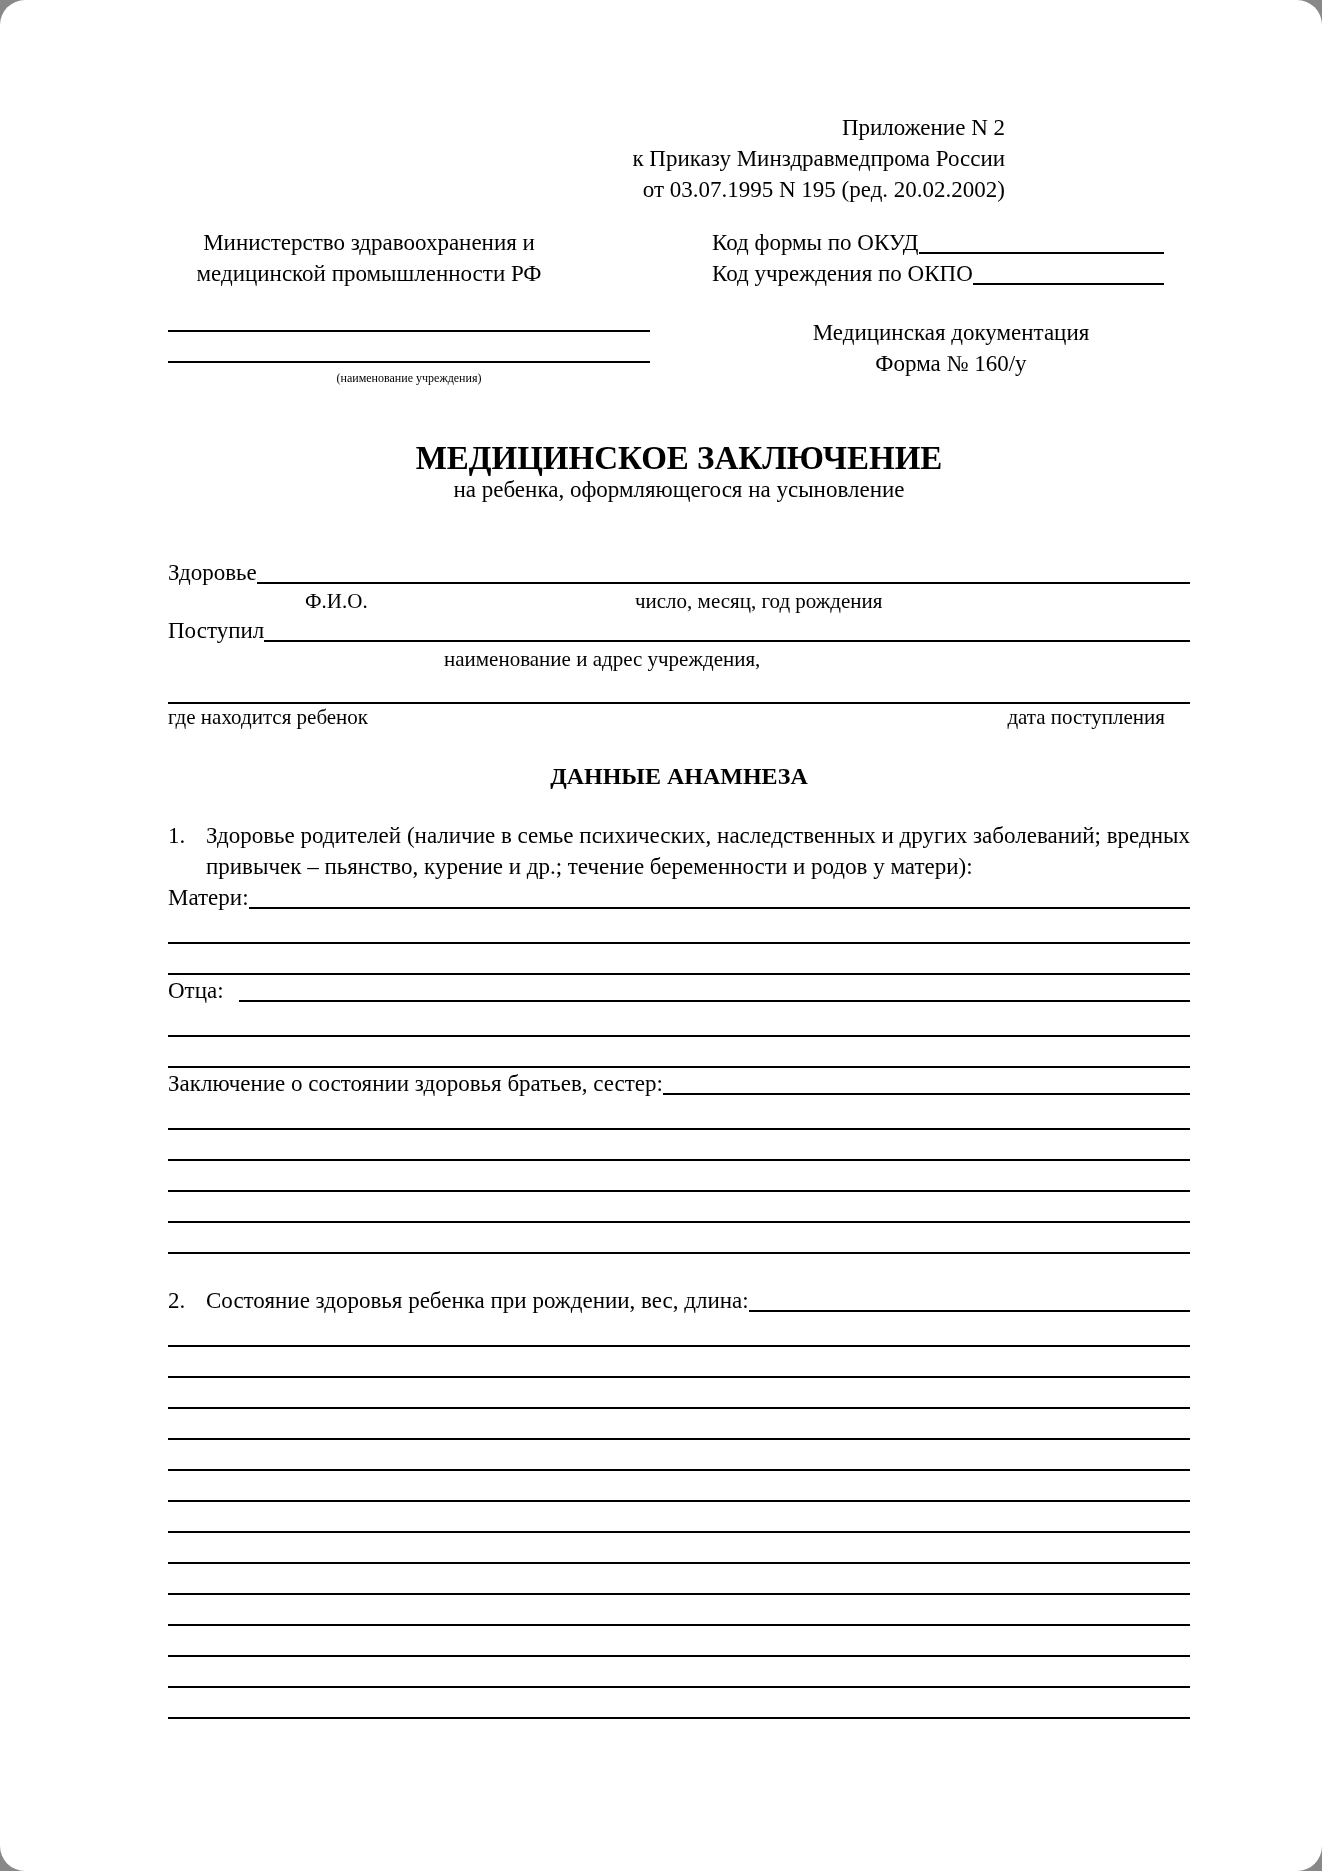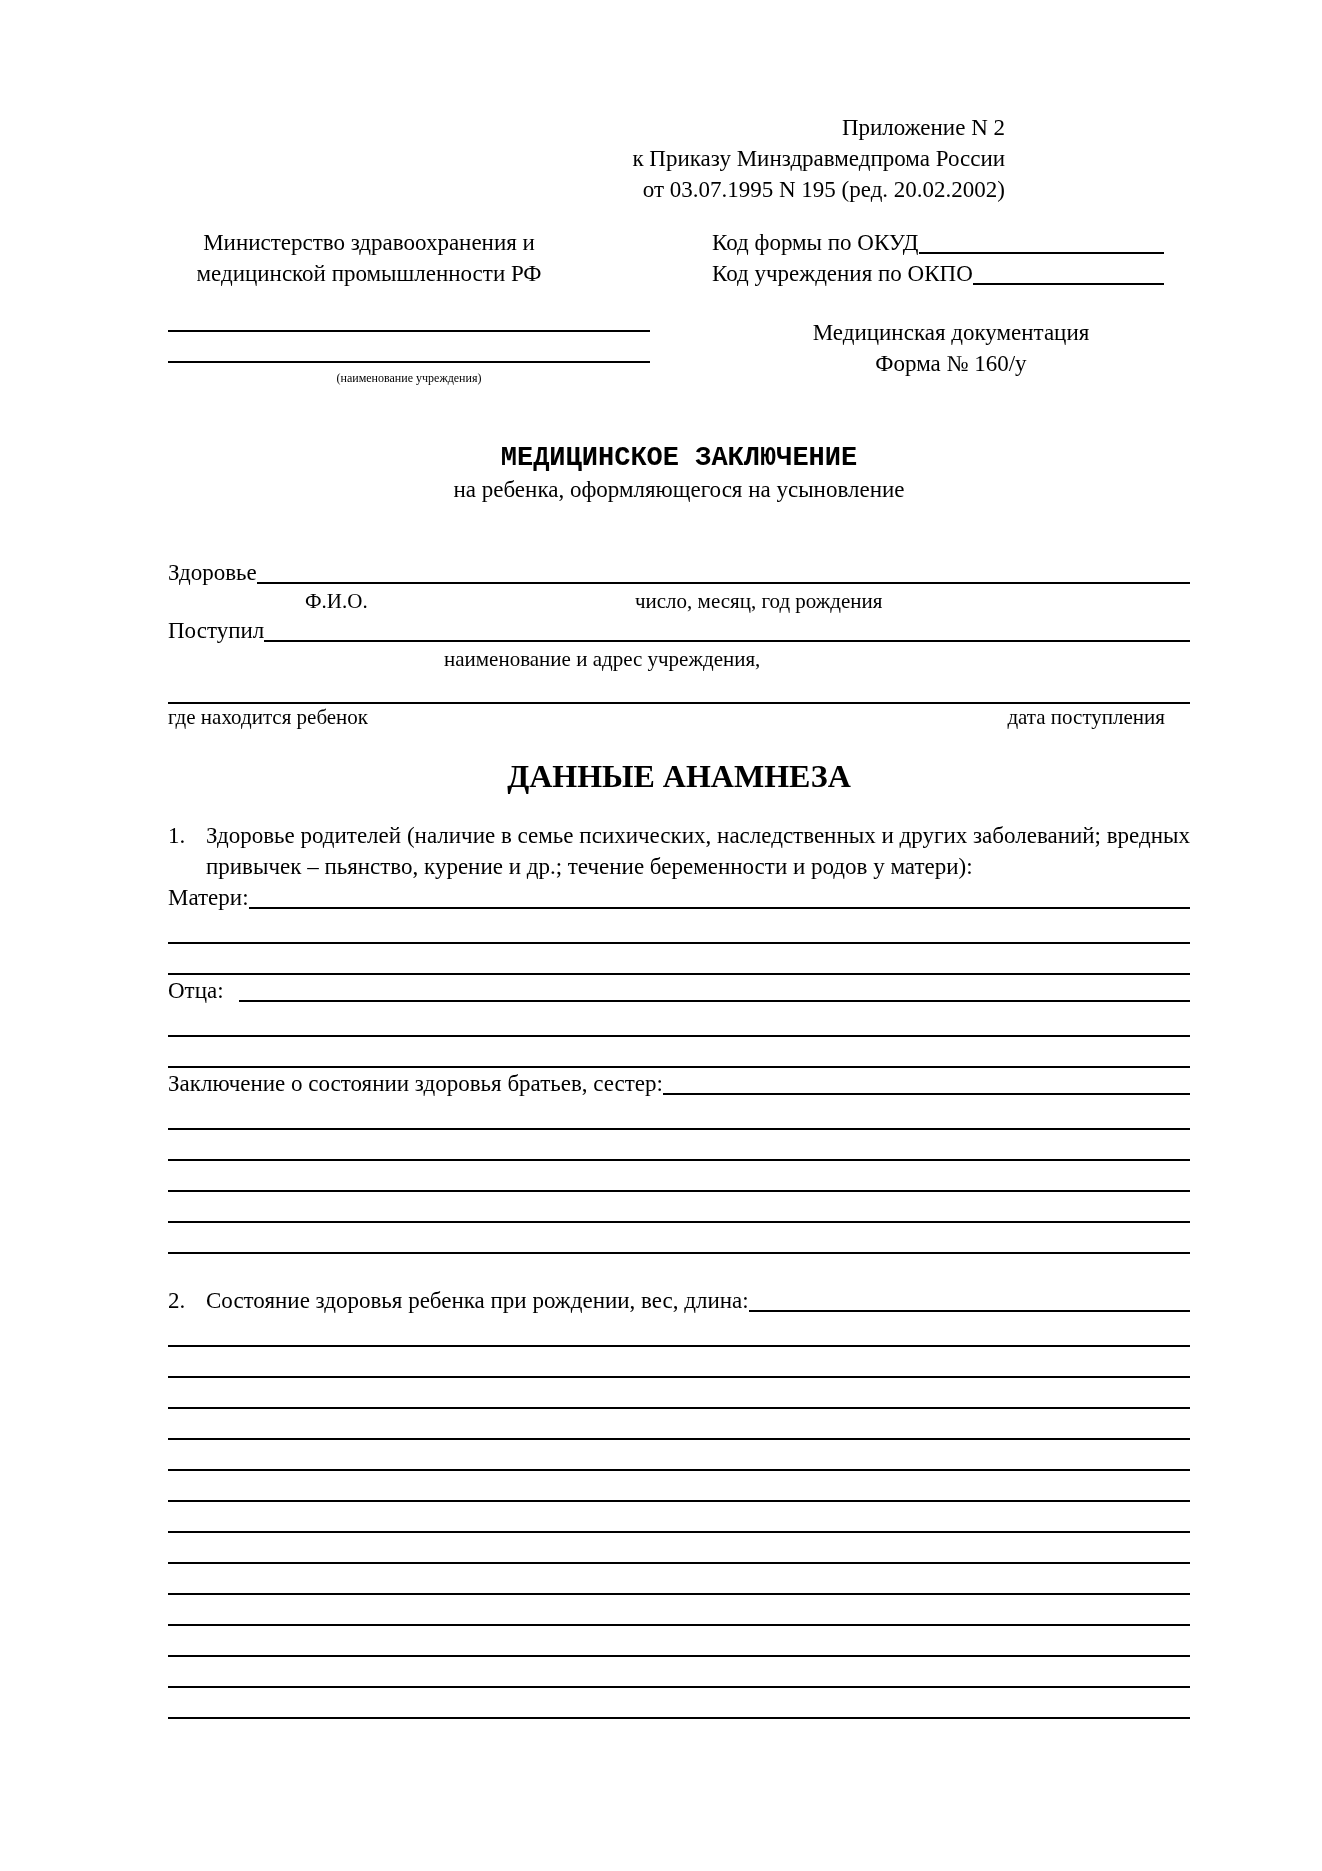--- a/index.html
+++ b/index.html
@@ -8,57 +8,58 @@
     width: 1322px;
     height: 1871px;
     margin: 0 auto;
     background: #ffffff;
     color: #000000;
     font-family: "Liberation Serif", "DejaVu Serif", serif;
     font-size: 23px;
     line-height: 31px;
     box-sizing: border-box;
     padding: 112px 132px 0 168px;
+    border-radius: 25px;
   }
   
   .appendix { text-align: right; padding-right: 185px; }
   .appendix span { display: block; }
 
   
   .head-row { display: flex; justify-content: space-between; margin-top: 22px; }
   .head-left { width: 482px; }
   .ministry { text-align: center; padding-right: 80px; }
   .head-left .blines { margin-top: 12px; }
   .inst-caption { text-align: center; font-size: 12px; line-height: 26px; margin-top: 2px; }
   .head-right { width: 478px; }
   .code-line { display: flex; padding-right: 26px; }
   .meddoc { text-align: center; margin-top: 28px; }
   .meddoc span { display: block; }
 
   
   .title-block { text-align: center; margin-top: 52px; }
-  .title-main { font-weight: bold; font-size: 27px; font-family: Liberation Mono, monospace; }
+  .title-main { font-weight: bold; font-size: 33px; }
   .title-sub { font-size: 23px; }
 
   
   .form-area { margin-top: 52px; }
   .fline { display: flex; height: 31px; align-items: stretch; }
   .flabel { white-space: pre; }
   .fill { flex: 1 1 auto; border-bottom: 2px solid #000; margin-bottom: 4px; }
   .fill.pad { margin-left: 10px; }
   .bline { height: 31px; box-sizing: border-box; border-bottom: 2px solid #000; }
   .caprow { position: relative; height: 27px; font-size: 21px; line-height: 26px; }
   .cap-fio   { position: absolute; left: 137px; }
   .cap-birth { position: absolute; left: 467px; }
   .cap-inst  { position: absolute; left: 276px; }
   .cap-loc   { position: absolute; left: 0; }
   .cap-date  { position: absolute; right: 25px; }
 
   
-  .anamnesis-heading { text-align: center; font-weight: bold; font-size: 32px; margin-top: 30px; }
+  .anamnesis-heading { text-align: center; font-weight: bold; font-size: 24px; margin-top: 30px; }
   .numbered { display: flex; margin-top: 28px; }
   .num { width: 38px; flex: 0 0 38px; }
   .ntext { flex: 1; text-align: justify; }
   .spacer31 { height: 31px; }
 </style>
 </head>
 <body>
 
 <div class="page">
 

